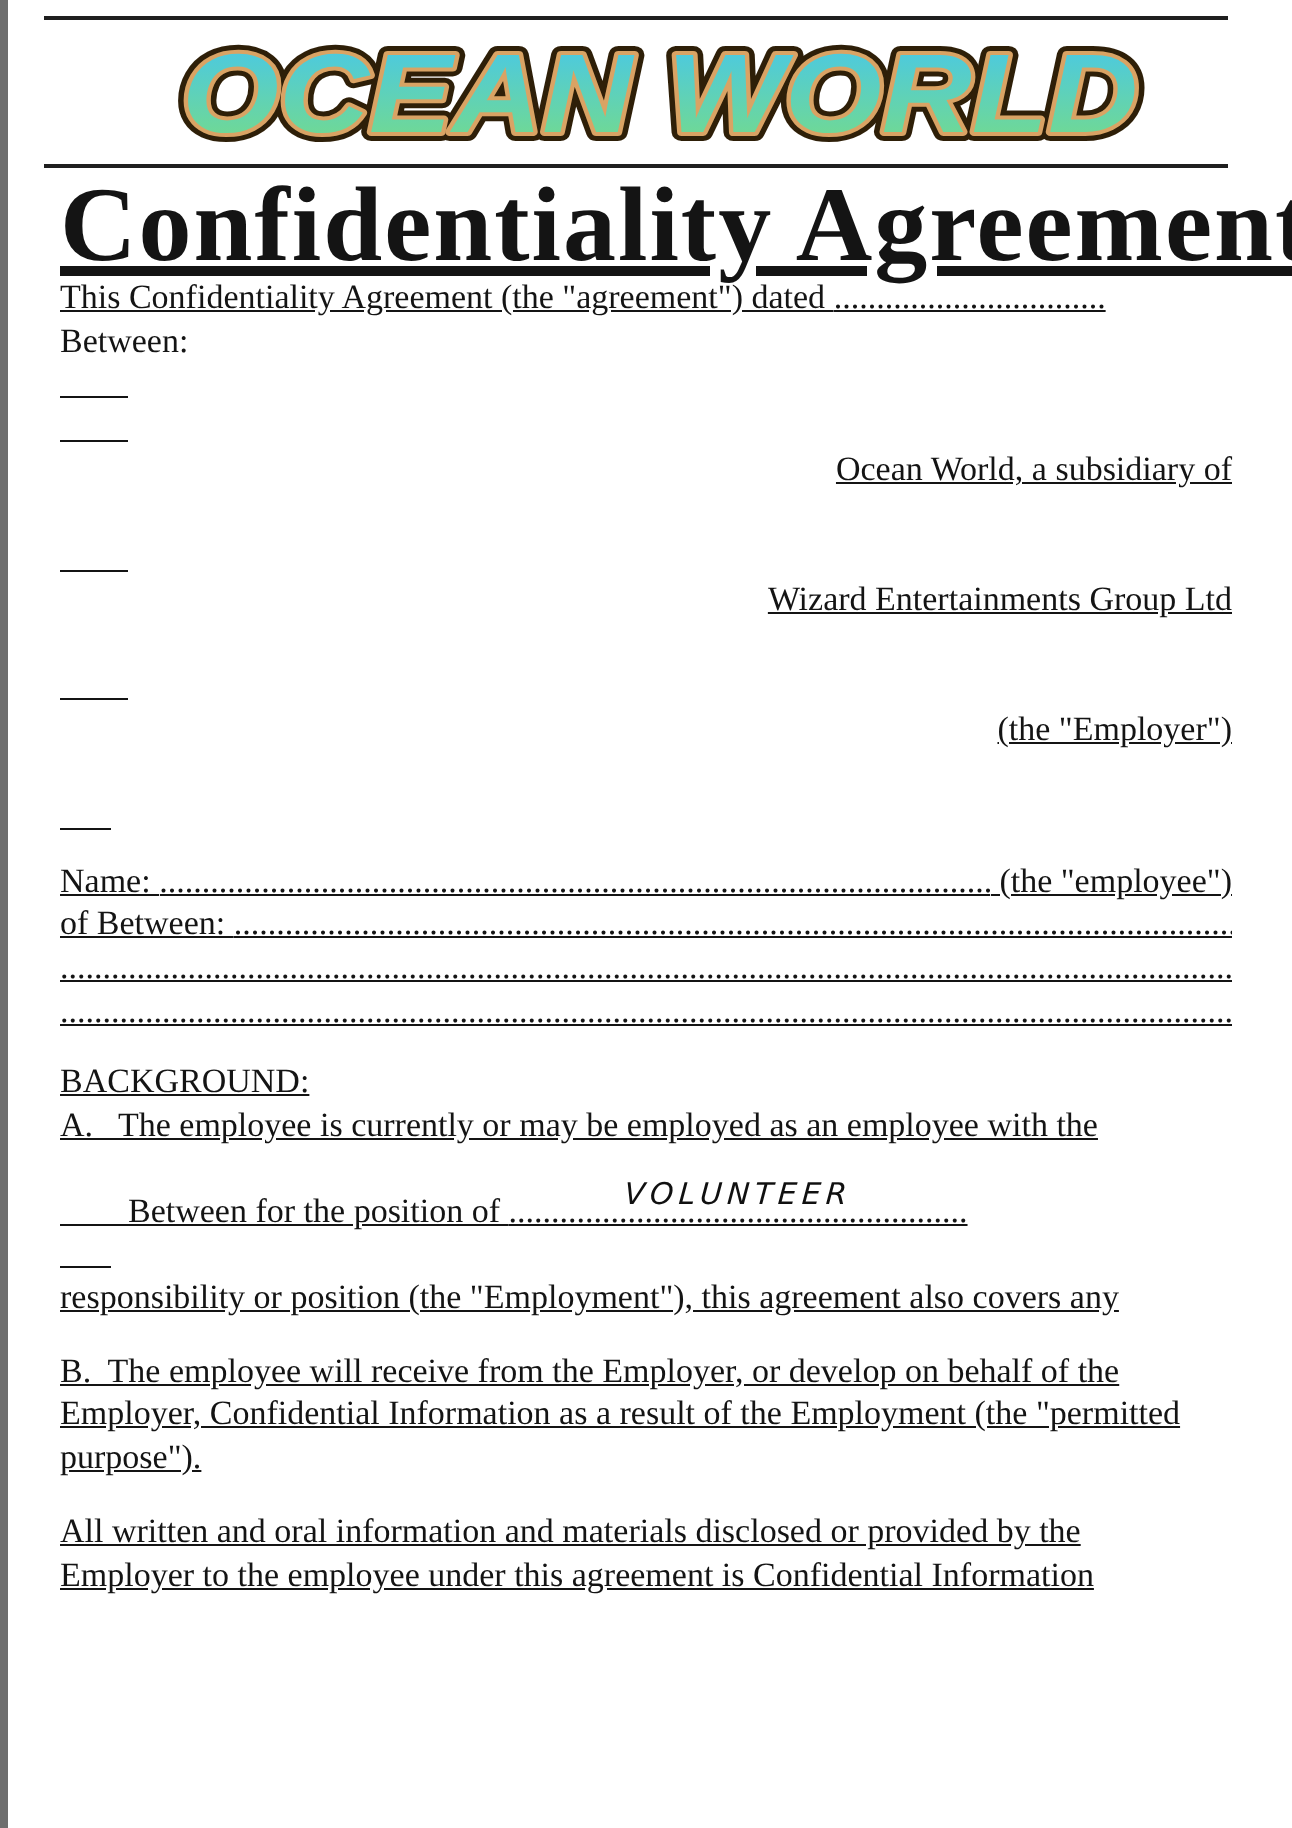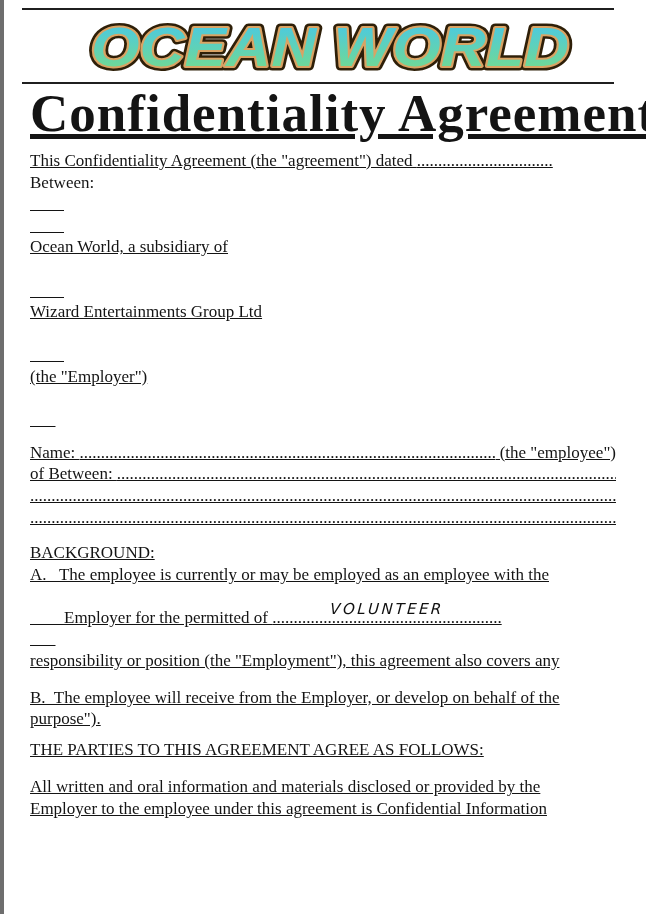--- a/index.html
+++ b/index.html
@@ -44,24 +44,24 @@
   }
   .row { display: flex; align-items: flex-start; }
   .dots {
     flex: 1;
     overflow: hidden;
     white-space: pre;
     font-size: 17px;
     line-height: 21.6px;
   }
   .dots-rel { position: relative; }
-  .intro { margin-top: 12px; }
+  .intro { }
   .between-wrap { position: relative; }
   .between-label { position: absolute; left: 0; top: 0; }
-  .centered { text-align: left; }
+  .centered { text-align: right; }
   .employee-block { margin-top: 11px; }
   .dots-full { overflow: hidden; white-space: pre; height: 21.6px; }
   .background-block { margin-top: 14px; }
   .b-block { margin-top: 15px; }
   .agree-heading { margin-top: 9px; }
   .terms-block { margin-top: 16px; }
   .hand {
     font-family: "DejaVu Sans", sans-serif;
     font-style: italic;
     color: #101010;
@@ -125,30 +125,30 @@
         <span class="dots">........................................................................................................................................................</span>
       </div>
       <div class="dots-full t">......................................................................................................................................................................</div>
       <div class="dots-full t">......................................................................................................................................................................</div>
     </div>
 
     <div class="background-block">
       <div class="t">BACKGROUND:</div>
       <div class="t">A.   The employee is currently or may be employed as an employee with the</div>
       <div class="t">
-        <span>Employer for the permitted of </span><span class="dots-rel"><span>......................................................</span><span class="hand hand-volunteer">VOLUNTEER</span></span>
+        <span>Between for the position of </span><span class="dots-rel"><span>......................................................</span><span class="hand hand-volunteer">VOLUNTEER</span></span>
       </div>
       <div class="t">responsibility or position (the "Employment"), this agreement also covers any</div>
       <div class="b-block">
         <div class="t">B.  The employee will receive from the Employer, or develop on behalf of the</div>
+        <div class="t">Employer, Confidential Information as a result of the Employment (the "permitted</div>
         <div class="t">purpose").</div>
       </div>
     </div>
 
-    <div class="agree-heading t">THE PARTIES TO THIS AGREEMENT AGREE AS FOLLOWS:</div>
     <div class="terms-block">
       <div class="t">All written and oral information and materials disclosed or provided by the</div>
       <div class="t">Employer to the employee under this agreement is Confidential Information</div>
 
     </div>
 
   </div>
 </div>
 
 </body></html>

